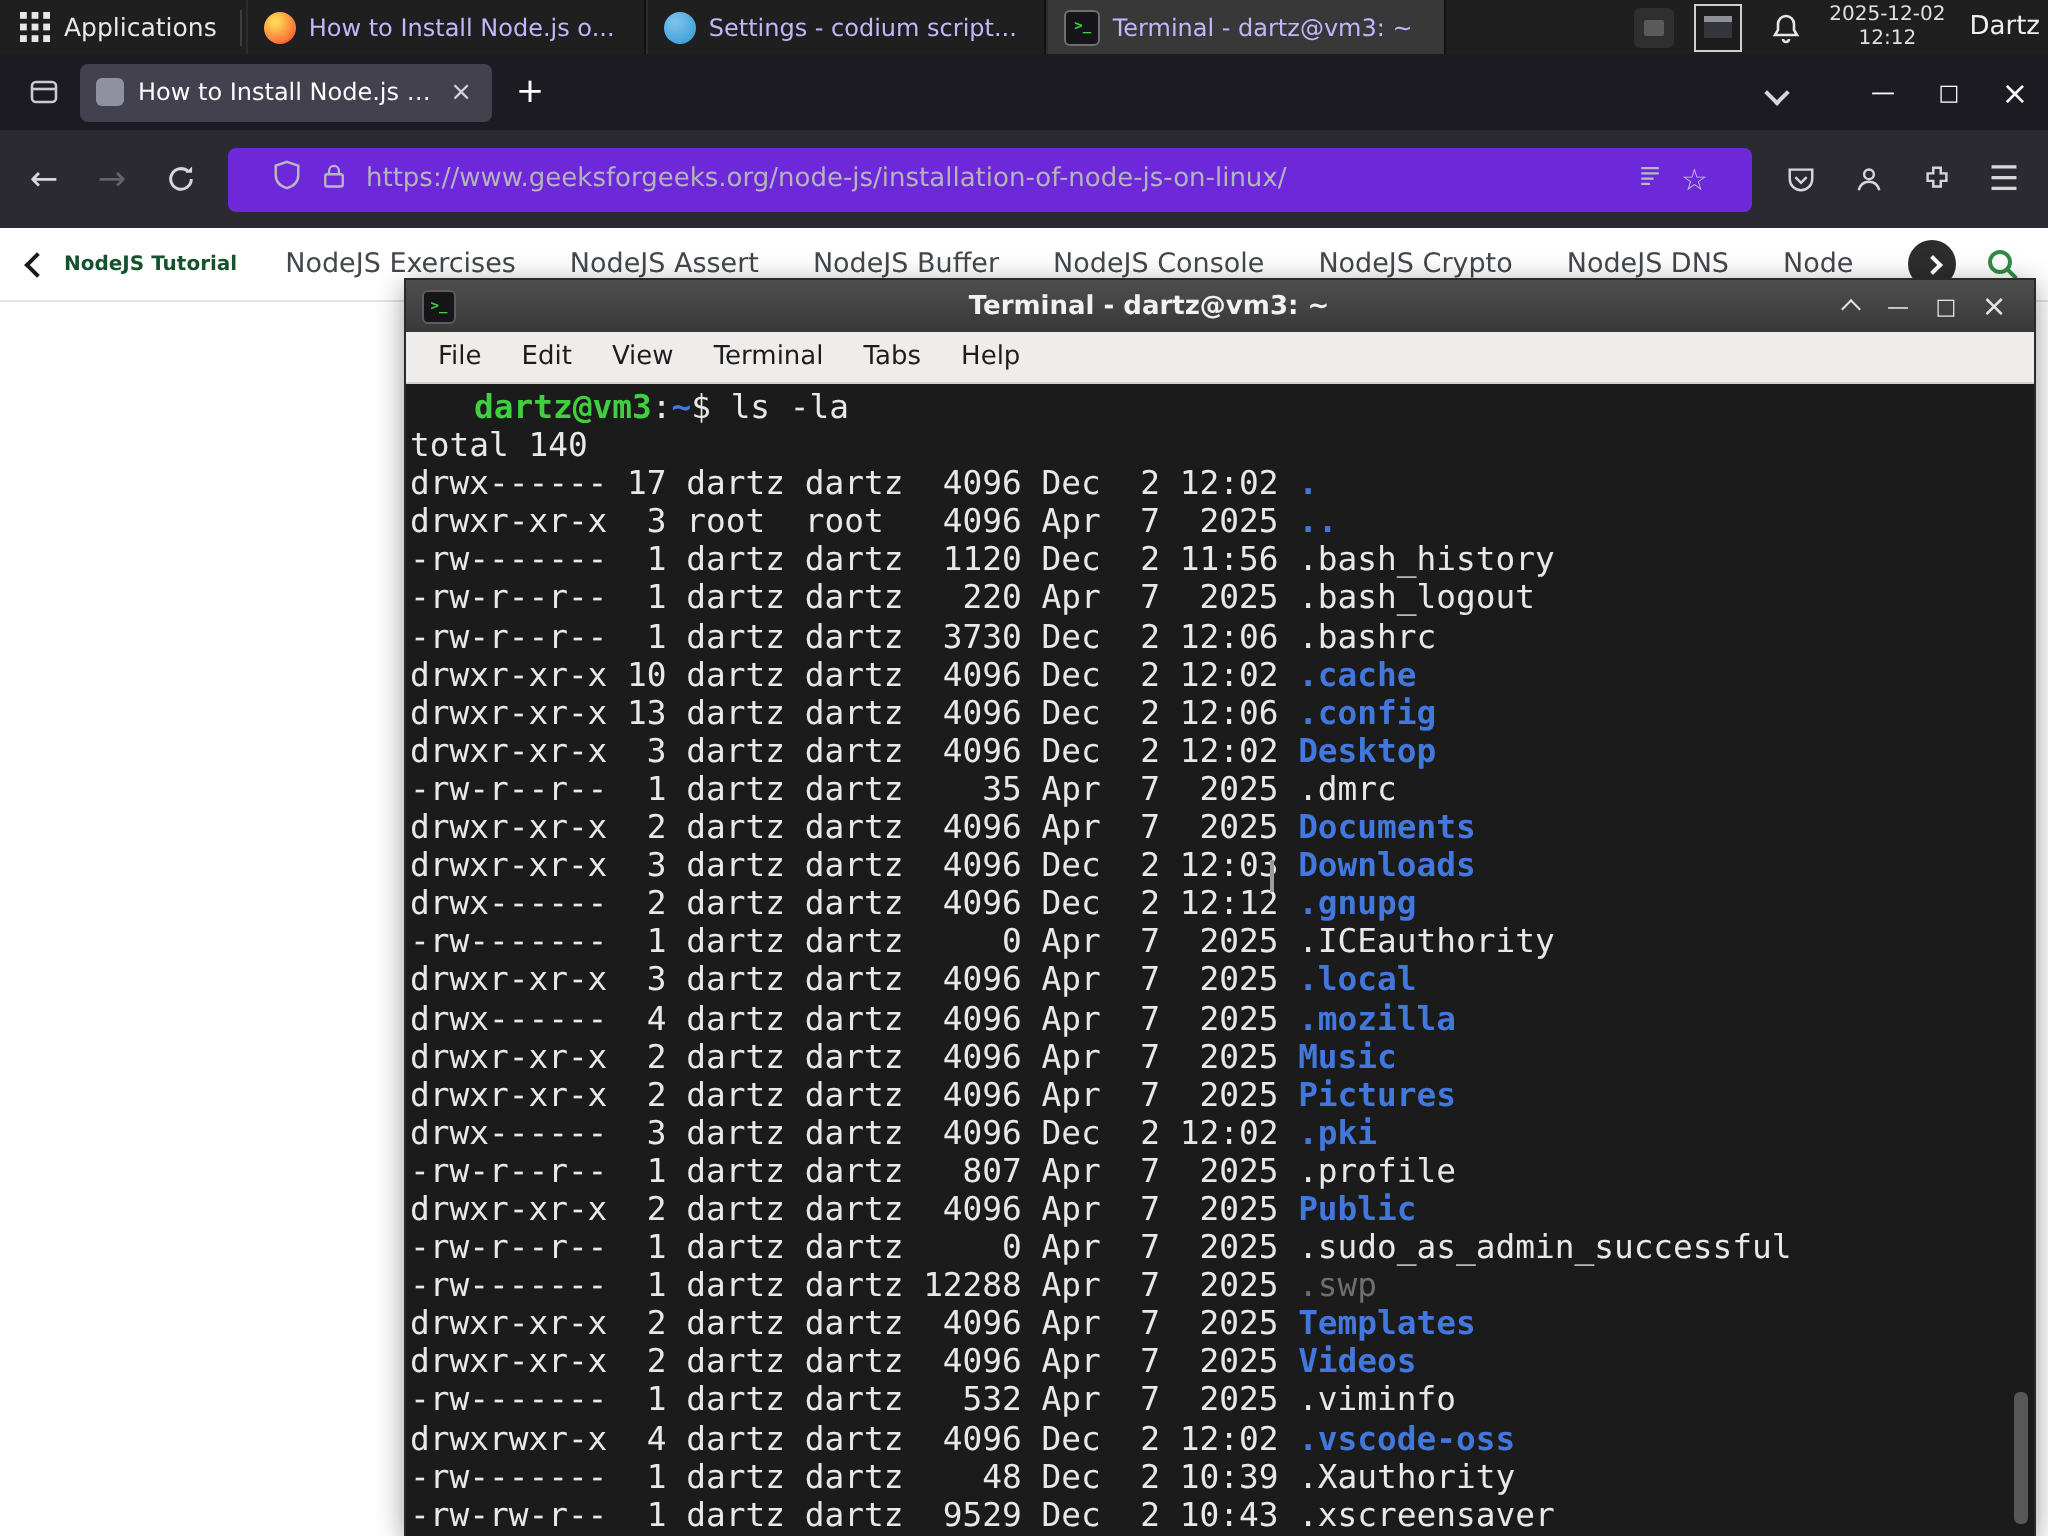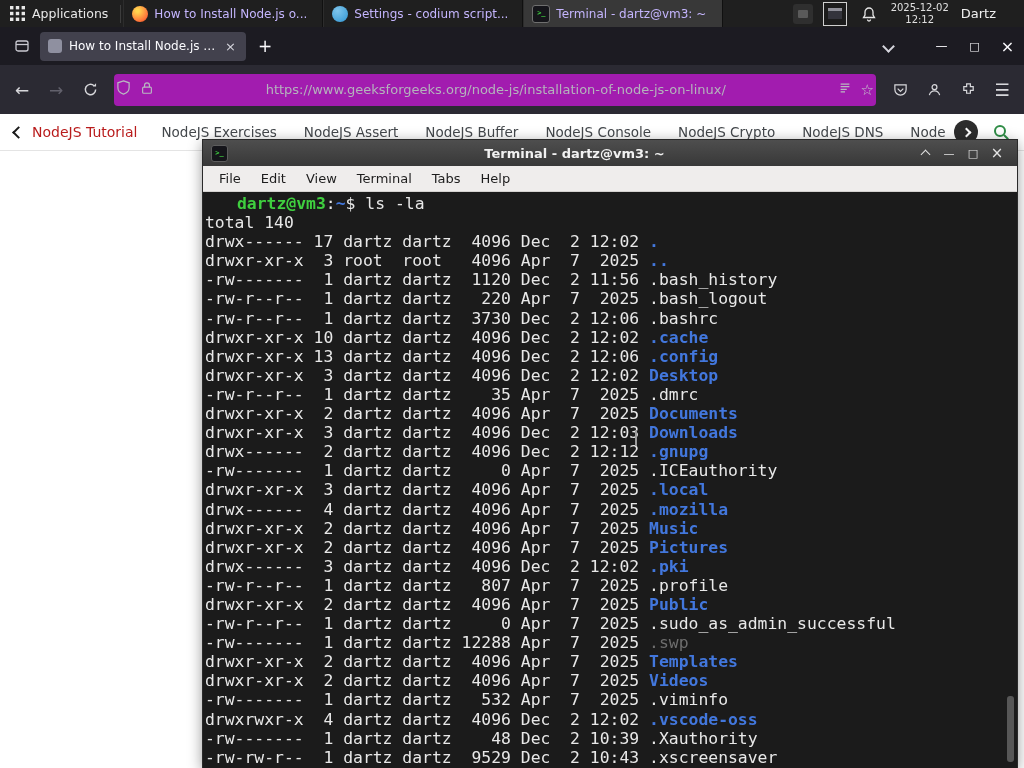--- a/index.html
+++ b/index.html
@@ -25,53 +25,53 @@
     color:var(--c-terminal_prompt_green,#3fcf3f);font-family:"DejaVu Sans Mono",monospace;font-weight:bold;}
   .tb-spacer{flex:1;}
   .tray{display:flex;align-items:center;gap:10px;margin-right:14px;}
   .tray-ic1{width:20px;height:20px;background:#2f2f2f;border-radius:3px;display:flex;align-items:center;justify-content:center;}
   .tray-ic1 .inner{width:10px;height:8px;background:#5a5a5a;border-radius:1px;}
   .tray-ic2{width:24px;height:24px;background:#1c1c1c;border:1px solid #cfcfcf;box-sizing:border-box;
     display:flex;align-items:center;justify-content:center;}
   .tray-ic2 .inner{width:14px;height:11px;background:#34343c;border-top:3px solid #8f8f98;box-sizing:border-box;}
   .bell{margin-right:14px;color:#e6e6e6;display:flex;align-items:center;}
   .clock{font-size:10px;line-height:12px;text-align:center;color:#e0e0e0;margin-right:12px;}
-  .tb-user{font-size:13px;margin-right:28px;color:#f0f0f0;}
+  .tb-user{font-size:13px;margin-right:4px;color:#f0f0f0;}
 
   
   .browser{position:absolute;top:27px;left:0;width:1024px;height:741px;display:flex;flex-direction:column;z-index:1;}
   .tabbar{height:38px;background:#1c1b22;display:flex;align-items:center;padding-left:8px;}
   .fxview{width:28px;height:28px;display:flex;align-items:center;justify-content:center;color:#c9c9d1;}
   .tab{width:206px;height:29px;background:#42414d;border-radius:4px;margin-left:4px;display:flex;align-items:center;
     padding:0 8px;box-sizing:border-box;color:#fbfbfe;font-size:12px;gap:7px;}
   .favicon{width:14px;height:14px;border-radius:3px;background:#8f90a0;flex:0 0 14px;}
   .tab-title{flex:1;overflow:hidden;white-space:nowrap;text-overflow:ellipsis;}
   .tab-close{font-size:13px;color:#d5d5dd;padding:0 2px;}
   .newtab{width:26px;height:26px;margin-left:6px;display:flex;align-items:center;justify-content:center;
     color:#fbfbfe;font-size:17px;}
   .list-tabs{width:30px;height:38px;display:flex;align-items:center;justify-content:center;color:#d5d5dd;margin-right:22px;}
   .wc{width:33px;height:38px;display:flex;align-items:center;justify-content:center;color:#fbfbfe;}
   .wc.min{font-size:12px;} .wc.max{font-size:11px;} .wc.cls{font-size:16px;}
 
   .navbar{height:49px;background:#2b2a33;display:flex;align-items:center;padding:0 6px;gap:2px;}
   .nav-ic{width:32px;height:32px;display:flex;align-items:center;justify-content:center;color:#d7d7db;font-size:17px;}
   .nav-ic.disabled{color:#62616c;}
-  .urlbar{flex:1;height:32px;background:#a21caf;border-radius:4px;margin:0 6px;display:flex;align-items:center;
-    padding:0 2px;gap:9px;color:#b9b9c1;text-align:center;}
+  .urlbar{flex:1;height:32px;background:#6d28d9;border-radius:4px;margin:0 6px;display:flex;align-items:center;
+    padding:0 22px;gap:9px;color:#b9b9c1;}
   .url-text{flex:1;font-size:13px;color:#b4b4bc;overflow:hidden;white-space:nowrap;text-overflow:ellipsis;}
   .urlbar svg{flex:0 0 auto;}
   .star{font-size:15px;color:#c6c6cd;}
 
   .sitenav{height:36px;background:#fff;border-bottom:1px solid #e4e4e4;display:flex;align-items:center;
     padding:0 14px;overflow:hidden;}
   .chev{display:inline-block;width:7px;height:7px;border-right:2px solid currentColor;border-bottom:2px solid currentColor;}
   .chev.left{transform:rotate(135deg);} .chev.right{transform:rotate(-45deg);}
   .chev.down{transform:rotate(45deg);} .chev.up{transform:rotate(-135deg);}
   .nav-back-chev{color:#1a1a1a;margin-right:9px;}
-  .nav-title{font-weight:normal;font-size:14px;color:#b91c1c;white-space:nowrap;}
+  .nav-title{font-weight:bold;font-size:10px;color:#14532d;white-space:nowrap;}
   .nav-items{display:flex;gap:27px;margin-left:24px;white-space:nowrap;}
   .nav-item{font-size:13.5px;color:#44484c;}
   .nav-scroll{margin-left:auto;width:24px;height:24px;border-radius:50%;background:#2d2d2d;flex:0 0 24px;
     display:flex;align-items:center;justify-content:center;color:#fff;}
   .nav-scroll .chev{width:5px;height:5px;}
   .searchbtn{margin-left:14px;color:var(--c-gfg_green,#2f8d46);display:flex;align-items:center;}
   .page{flex:1;background:#fff;}
 
   
   .terminal{position:absolute;left:203px;top:140px;width:814px;height:628px;z-index:10;

